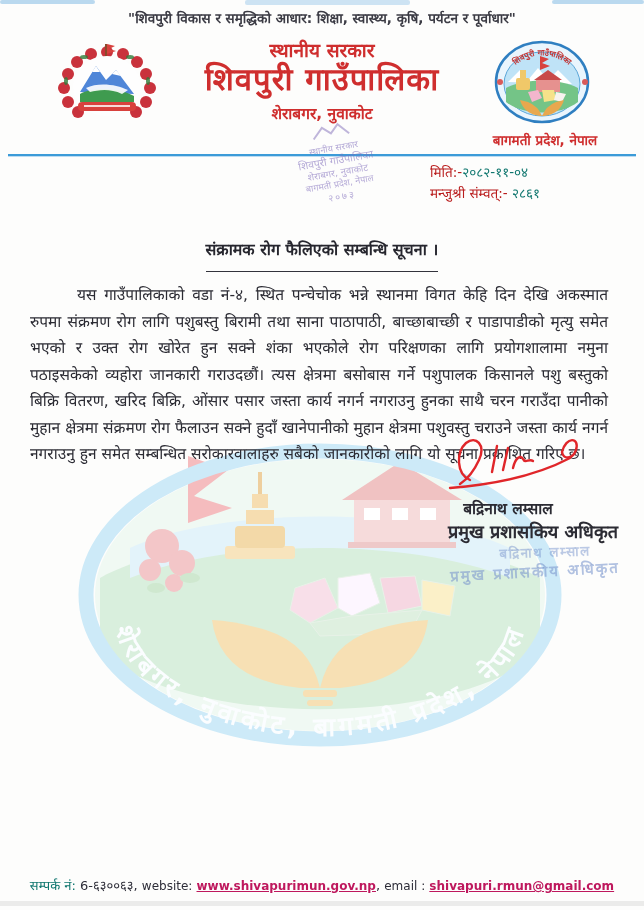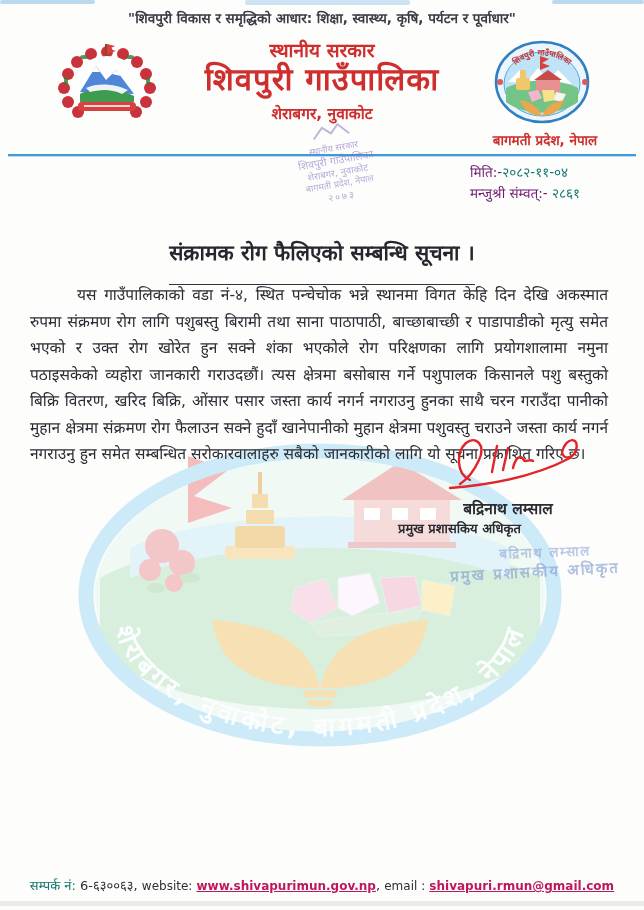--- a/index.html
+++ b/index.html
@@ -20,33 +20,33 @@
   
   .office-stamp{top:122px;left:264px;width:144px;transform:rotate(-10deg);text-align:center;
     color:rgba(128,108,188,.58);line-height:1.25;}
   .office-stamp .s1{font-size:9px;}
   .office-stamp .s2{font-size:10.5px;}
   .office-stamp .s3{font-size:9.5px;}
   .office-stamp .s4{font-size:9px;}
   .office-stamp .s5{font-size:9.5px;letter-spacing:2px;}
   
   .meta-block{top:162px;left:430px;font-size:13.5px;line-height:20.5px;white-space:nowrap;}
-  .meta-label{color:#701a75;margin-left:40px;}
+  .meta-label{color:#b91c1c;}
   .meta-value{color:#0f766e;}
   
   .subject-wrap{top:238px;left:0;width:100%;text-align:center;}
-  .subject{display:inline-block;font-size:21px;font-weight:bold;color:#26262e;
-    border-bottom:1.6px solid #33333c;padding-bottom:18px;}
+  .subject{display:inline-block;font-size:16px;font-weight:bold;color:#26262e;
+    border-bottom:1.6px solid #33333c;padding-bottom:11px;}
   
   .body-par{top:282px;left:30px;width:578px;font-size:15.5px;line-height:26.5px;
     text-align:justify;text-indent:47px;color:#2b2b33;}
   
   .signature{top:428px;left:446px;}
   .sig-name{top:497px;left:398px;width:220px;text-align:center;font-size:15.5px;font-weight:bold;color:#2b2b33;}
-  .sig-desig{top:519px;left:398px;width:220px;text-align:left;font-size:13px;font-weight:bold;color:#2b2b33;}
+  .sig-desig{top:519px;left:398px;width:220px;text-align:right;font-size:18px;font-weight:bold;color:#2b2b33;}
   .stamp-name{top:543px;left:455px;width:180px;text-align:center;font-size:13.5px;letter-spacing:1.5px;
     color:rgba(122,150,205,.5);transform:rotate(-2deg);font-weight:bold;}
   .stamp-desig{top:561px;left:420px;width:230px;text-align:center;font-size:15px;letter-spacing:2px;
     color:rgba(122,150,205,.58);transform:rotate(-3deg);font-weight:bold;}
   
   .watermark{top:428px;left:70px;z-index:0;}
   .layer{z-index:2;}
   
   .footer{top:876px;left:0;width:100%;text-align:center;font-size:13px;color:#2d2d38;}
   .footer .red{color:#0f766e;}

